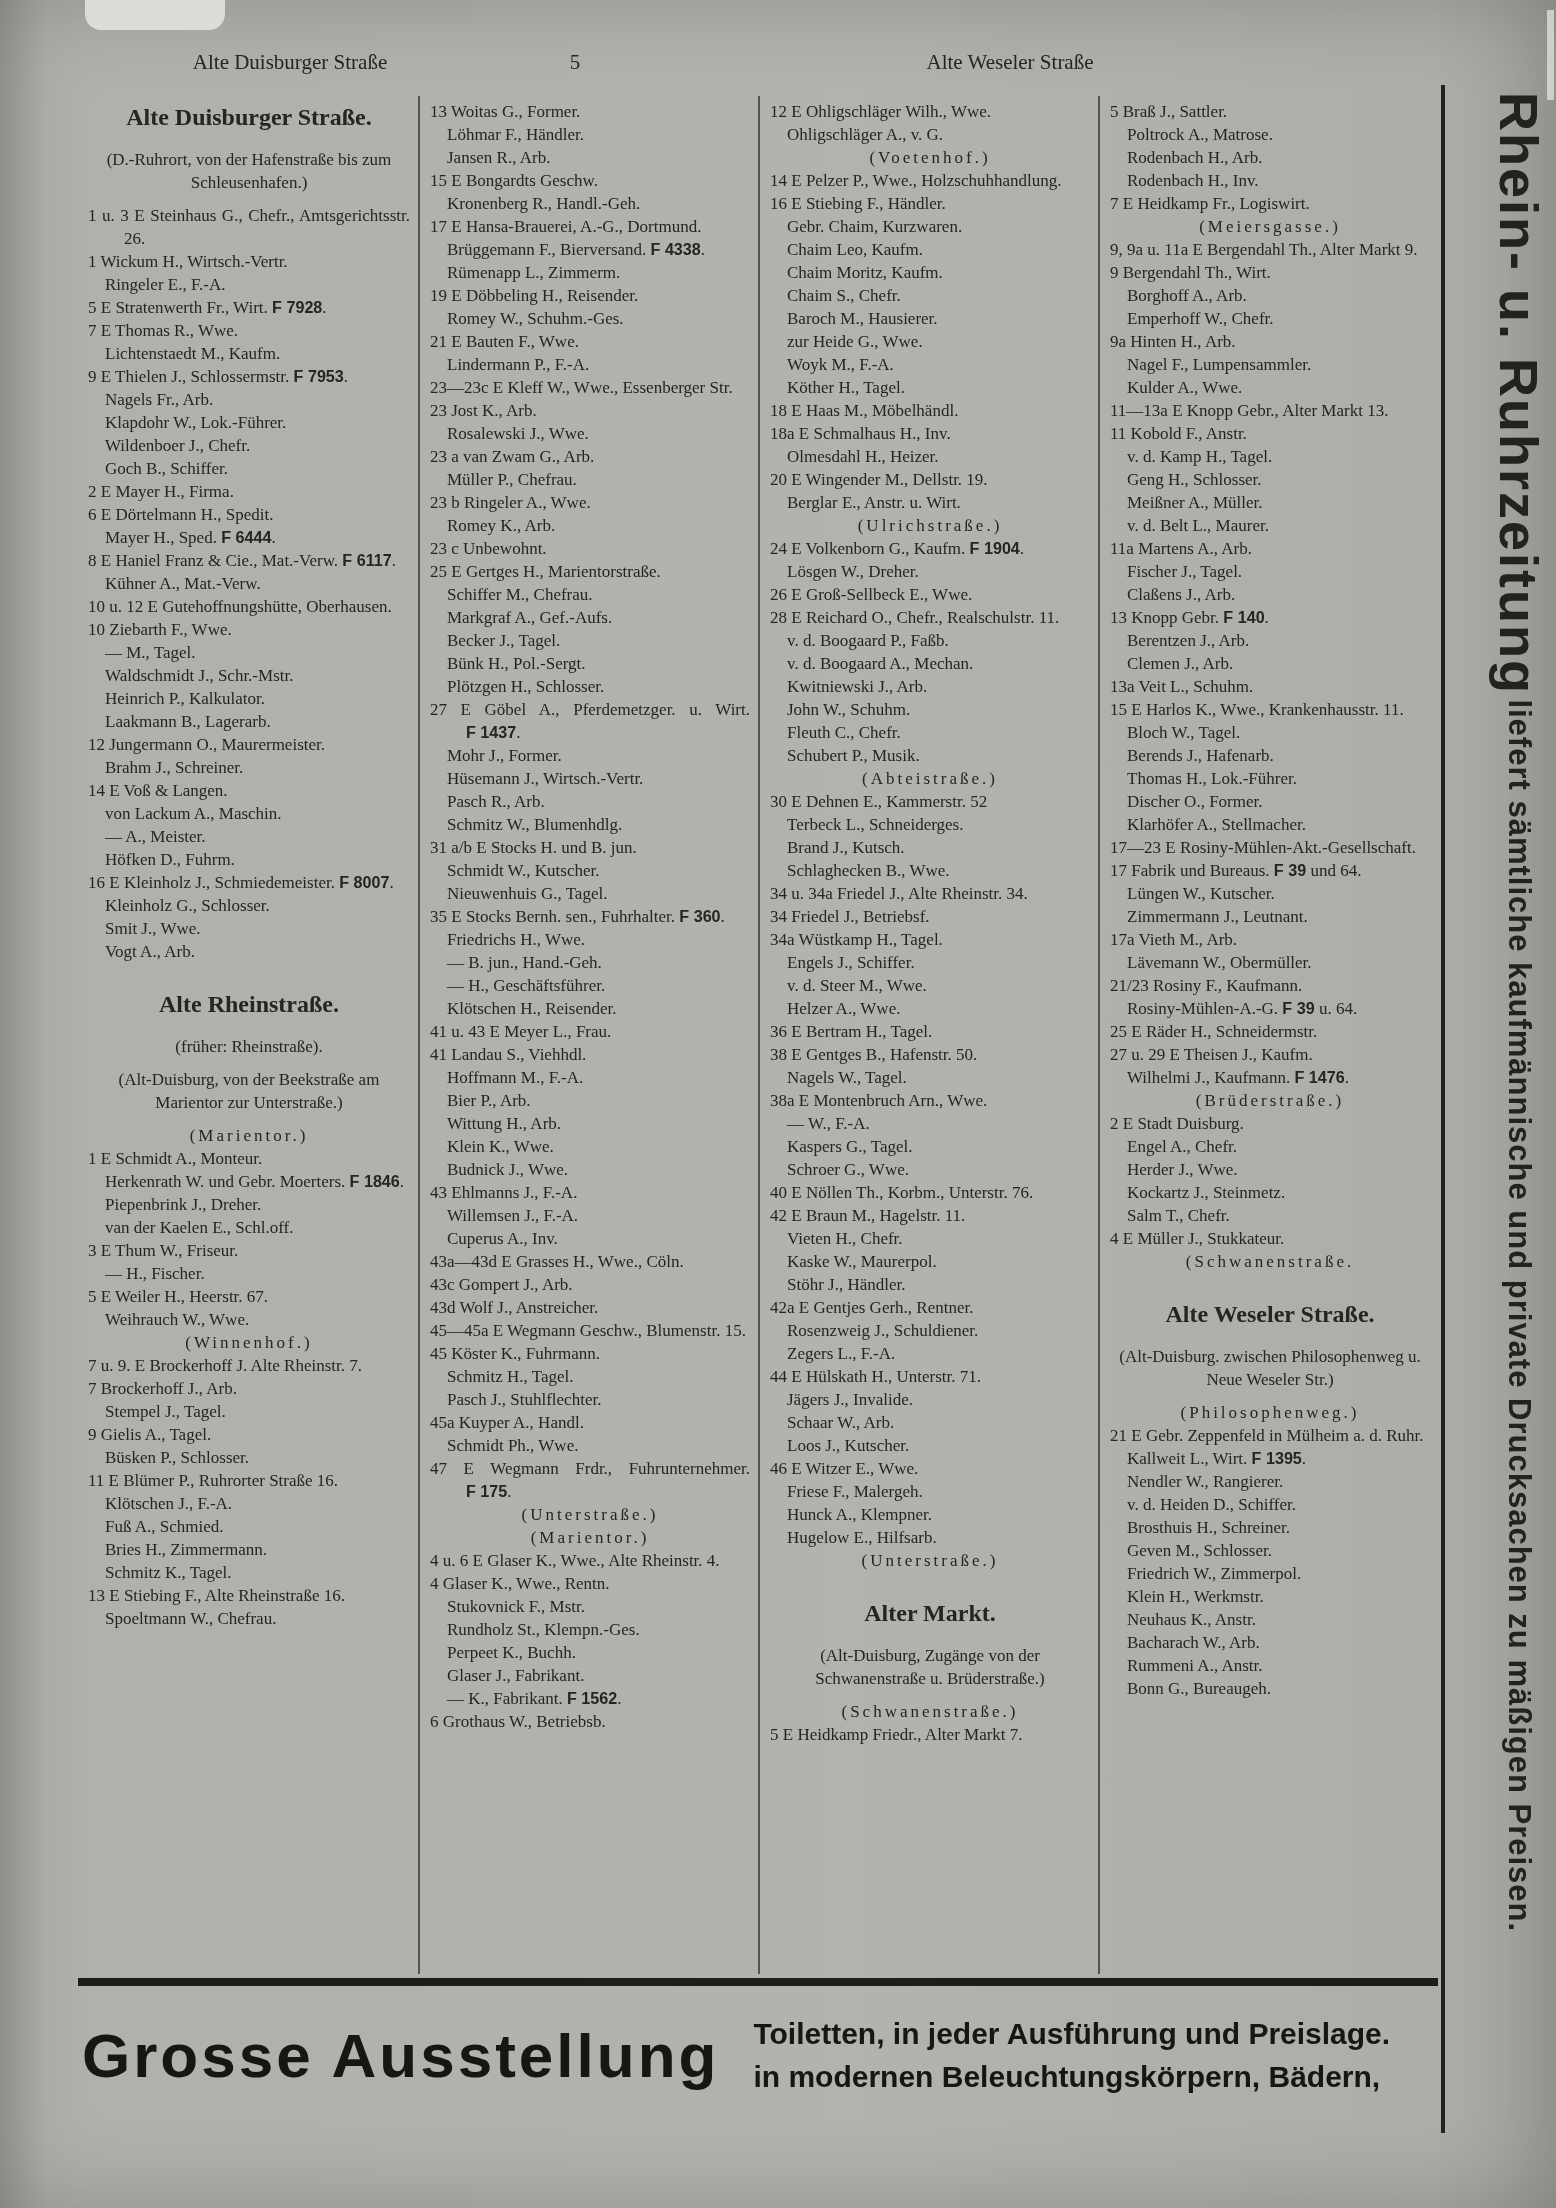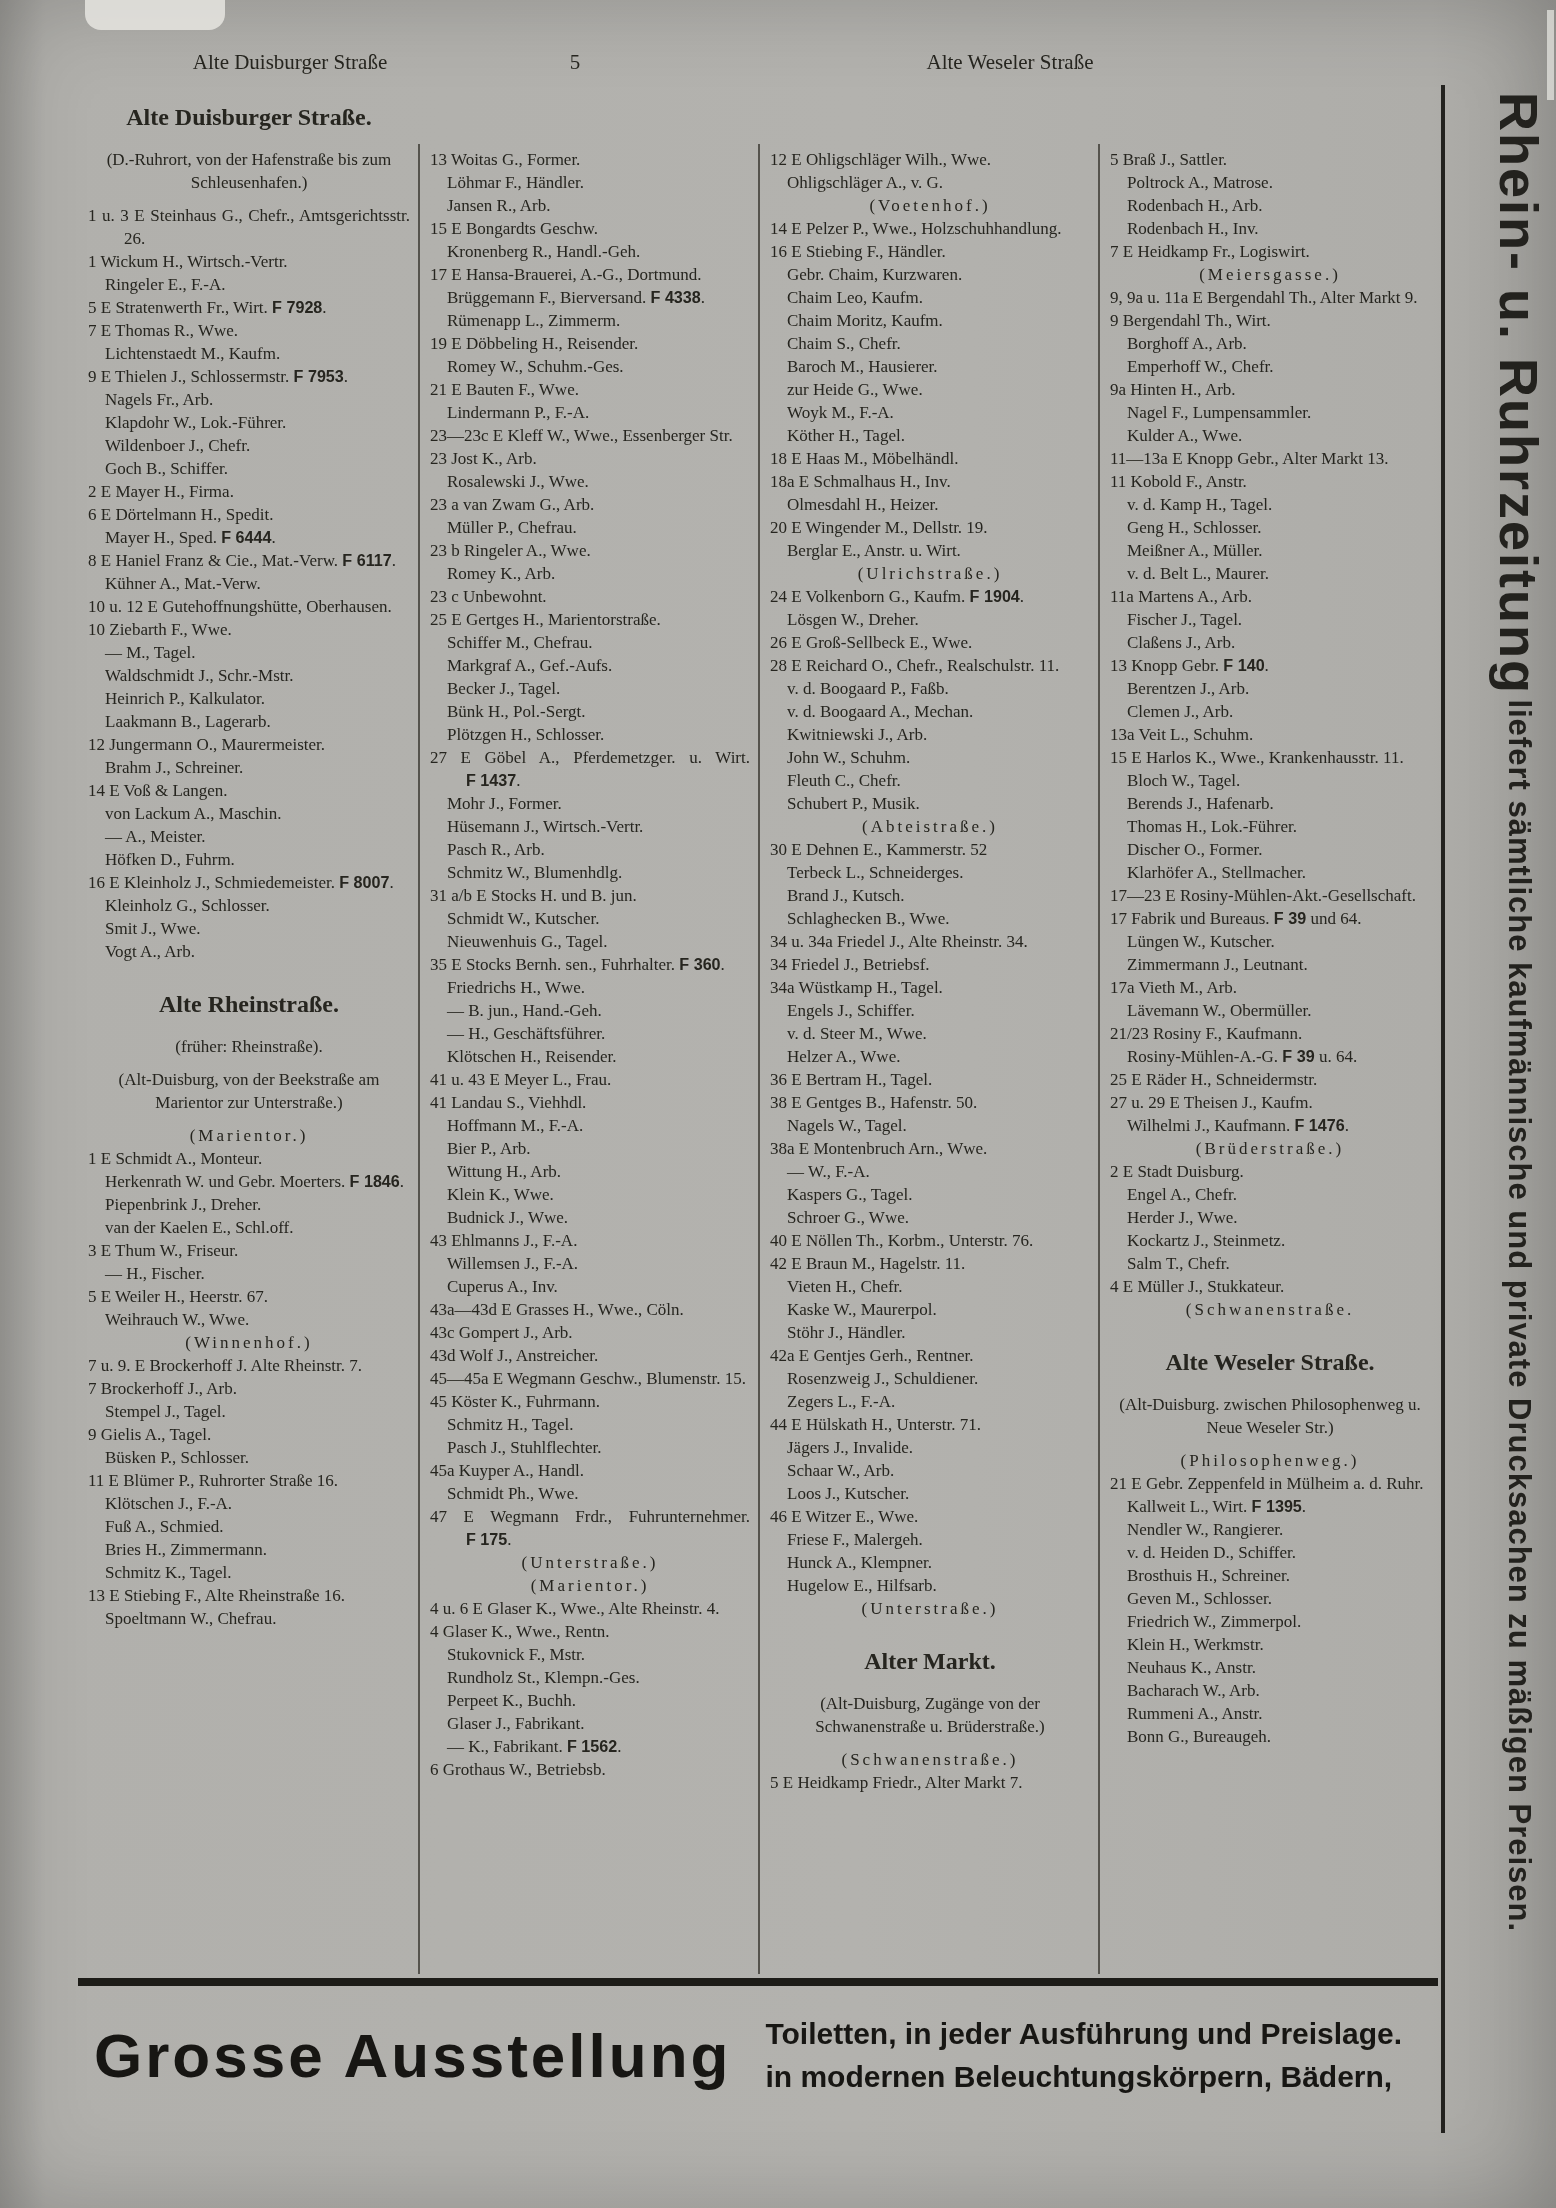--- a/index.html
+++ b/index.html
@@ -24,21 +24,21 @@
   .hdr-right { position:absolute; left:840px; width:340px; text-align:center; }
 
   .cols {
     position:absolute; left:78px; top:96px; width:1360px; height:1878px;
     display:flex;
   }
   .col {
     width:25%; box-sizing:border-box; padding:4px 8px 0 10px;
     overflow:hidden; font-size:17px; line-height:23px; text-align:justify;
   }
-  .col + .col { border-left:2px solid #55534d;margin-top:48px; }
+  .col + .col { border-left:2px solid #55534d; }
 
   .blk { margin:0; }
   .blk.e  { padding-left:36px; text-indent:-36px; }
   .blk.s  { padding-left:36px; text-indent:-19px; }
   .blk.h  { text-align:center; font-weight:700; font-size:24px; line-height:30px;
             margin:26px 0 16px; text-indent:0; padding:0; }
   .blk.h:first-child { margin-top:2px; }
   .blk.n  { text-align:center; margin:6px 0 10px; text-indent:0; padding:0 2px; }
   .blk.sp { text-align:center; letter-spacing:3px; text-indent:0; padding:0; }
   .tel { font-family:"Liberation Sans", sans-serif; font-weight:700; font-size:.95em; }
@@ -54,21 +54,21 @@
   }
   .side-ad-title { font-size:54px; letter-spacing:2px; }
   .side-ad-text  { font-size:31px; letter-spacing:1px; }
 
   .bottom-rule {
     position:absolute; left:78px; top:1978px; width:1360px; height:8px; background:#1d1c18;
   }
   .bottom-ad {
     position:absolute; left:82px; top:1996px; width:1356px; height:118px;
     display:flex; align-items:center; overflow:hidden;
-    font-family:"Liberation Sans", sans-serif; font-weight:700; color:#171613;margin-left:12px;
+    font-family:"Liberation Sans", sans-serif; font-weight:700; color:#171613;
   }
   .bottom-ad-headline { font-size:62px; letter-spacing:3px; white-space:nowrap; margin-right:34px; }
   .bottom-ad-right { flex:1; font-size:30px; line-height:43px; }
 </style>
 </head>
 <body>
 
 <div class="page">
   <div class="corner-artifact"></div>
   <div class="edge-artifact"></div>

